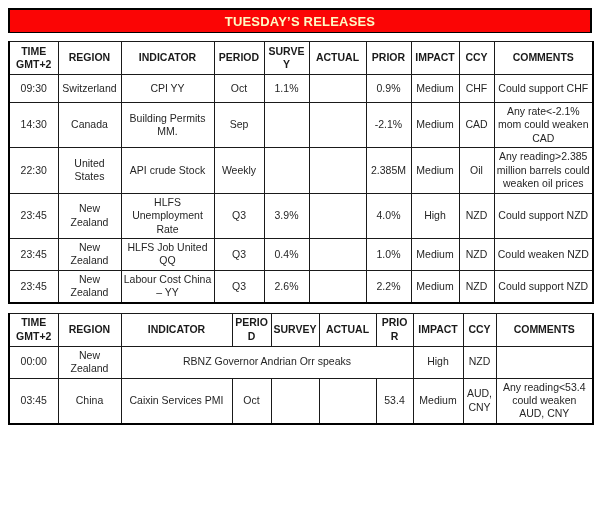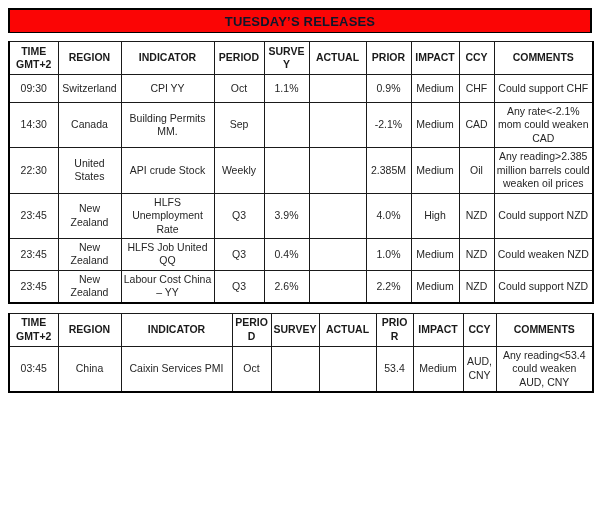--- a/index.html
+++ b/index.html
@@ -20,21 +20,21 @@
   .title-bar {
     height: 25px;
     background: #fb0505;
     border: 2px solid #000000;
     border-bottom: 1px solid #000000;
     display: flex;
     align-items: center;
     justify-content: center;
   }
   .title-bar span {
-    color: #0f172a;
+    color: #fef9c3;
     font-weight: bold;
     font-size: 13px;
     letter-spacing: 0.2px;
   }
   table.calendar {
     width: 584px;
     border-collapse: collapse;
     table-layout: fixed;
     border: 2px solid #000000;
     border-top: none;
@@ -193,20 +193,28 @@
             <th>SURVEY</th>
             <th>ACTUAL</th>
             <th>PRIOR</th>
             <th>IMPACT</th>
             <th>CCY</th>
             <th>COMMENTS</th>
           </tr>
         </thead>
         <tbody>
           <tr>
+            <td>00:00</td>
+            <td>New Zealand</td>
+            <td colspan="5">RBNZ Governor Andrian Orr speaks</td>
+            <td>High</td>
+            <td>NZD</td>
+            <td></td>
+          </tr>
+          <tr>
             <td>03:45</td>
             <td>China</td>
             <td>Caixin Services PMI</td>
             <td>Oct</td>
             <td></td>
             <td></td>
             <td>53.4</td>
             <td>Medium</td>
             <td>AUD, CNY</td>
             <td>Any reading&lt;53.4 could weaken AUD, CNY</td>

